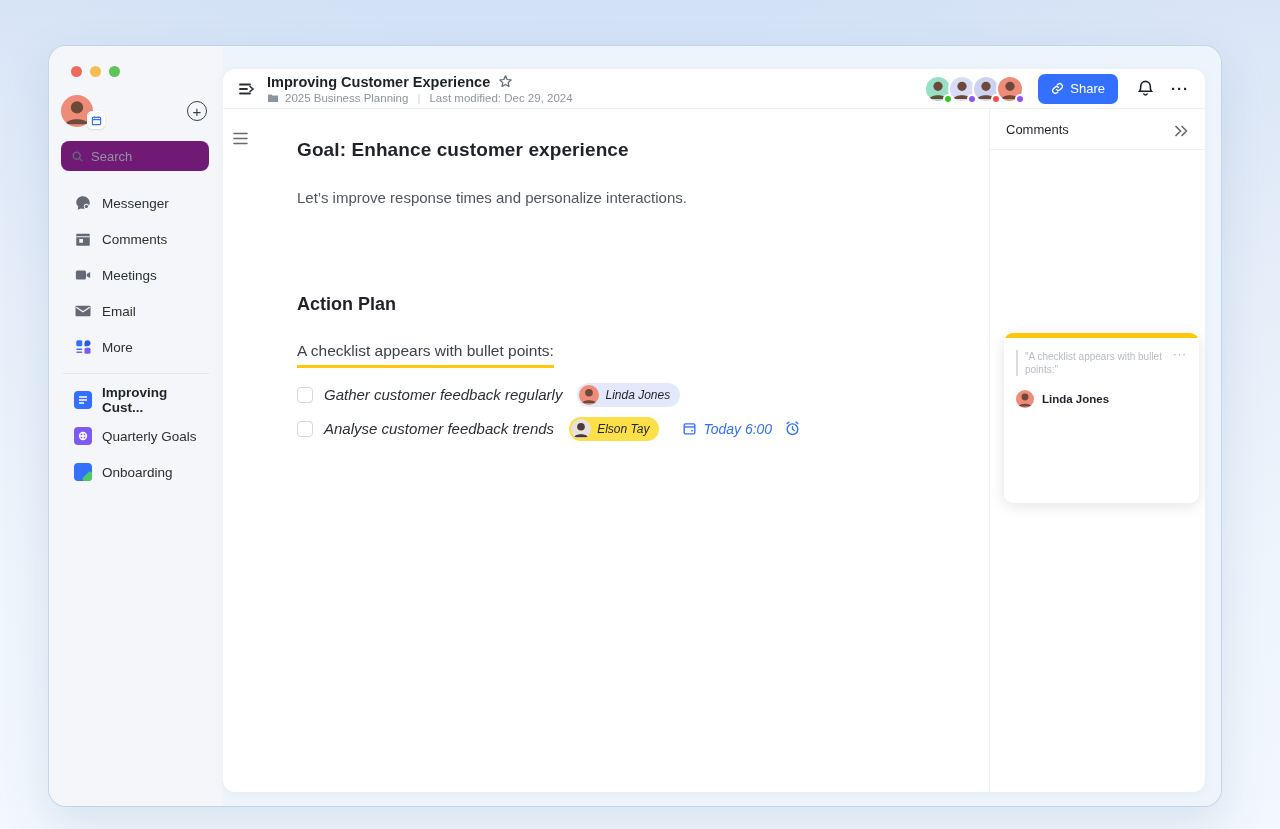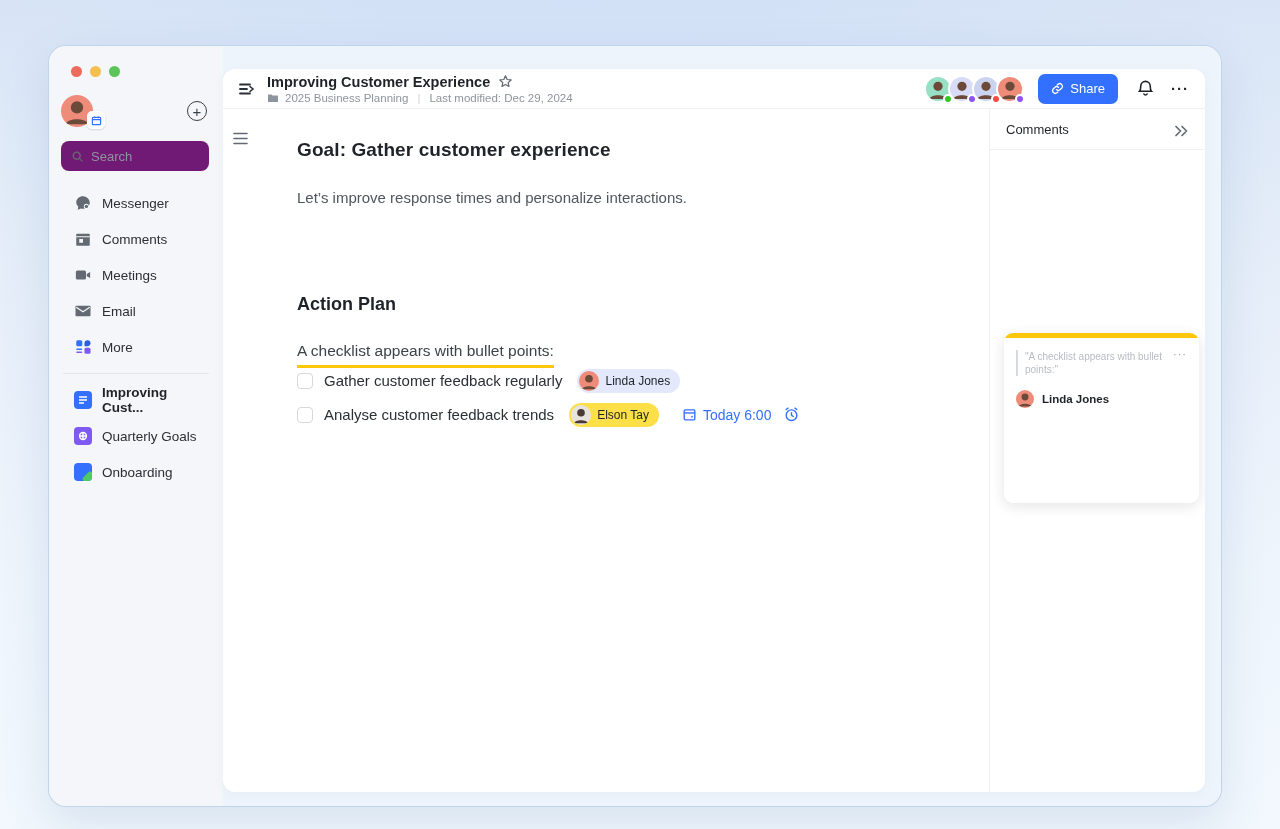--- a/index.html
+++ b/index.html
@@ -86,21 +86,21 @@
   .doc-area { flex:1; position:relative; overflow:auto; }
   .doc-menu-icon { position:absolute; left:10px; top:22px; width:15px; height:13px; color:#646a73; cursor:pointer; }
   .doc-inner { padding:30px 40px 40px 74px; }
   h1.doc-h1 { font-size:19px; color:#1f2329; letter-spacing:.1px; font-weight:bold; }
   .doc-sub { margin-top:28px; font-size:15px; color:#51565e; }
   h2.doc-h2 { margin-top:88px; font-size:18px; color:#1f2329; font-weight:bold; }
   .highlight-line {
     margin-top:27px; display:inline-block; font-size:15.5px; color:#3d434b;
     border-bottom:3px solid #ffc60a; padding-bottom:5px;
   }
-  .check-list { display:flex; flex-direction:column; gap:9px; }
+  .check-list { margin-top:14px; display:flex; flex-direction:column; gap:9px;font-style:italic; }
   .check-row { display:flex; align-items:center; gap:11px; height:25px; }
   .checkbox { width:16px; height:16px; border:1.5px solid #d5d8dc; border-radius:4px; background:#fff; cursor:pointer; flex:none; }
   .check-label { font-size:15px; color:#2b2f36; margin-right:4px; }
   .chip { display:flex; align-items:center; gap:6px; height:24px; border-radius:12px; padding:0 10px 0 2px; cursor:pointer; }
   .chip-lav{ background:#e4e8fb; } .chip-gray{ background:#fde047;text-align:right; }
   .chip-name{ font-size:12px; color:#1f2329; }
   .due-group { display:flex; align-items:center; gap:6px; margin-left:12px; color:#3370ff; cursor:pointer; }
   .due-text { font-size:14px; color:#3370ff; }
   .due-ico{ width:15px; height:15px; } .alarm-ico{ width:17px; height:17px; margin-left:6px; }
   
@@ -337,21 +337,21 @@
 
       <div class="card-body">
 
         <div class="doc-area">
           <span class="doc-menu-icon">
             <svg viewBox="0 0 15 13" stroke="#646a73" stroke-width="1.6" stroke-linecap="round">
                 <path d="M1 1.5h13M1 6.5h13M1 11.5h13"></path>
               </svg>
           </span>
           <div class="doc-inner">
-            <h1 class="doc-h1">Goal: Gather customer experience</h1>
+            <h1 class="doc-h1">Goal: Enhance customer experience</h1>
             <p class="doc-sub">Let’s improve response times and personalize interactions.</p>
             <h2 class="doc-h2">Action Plan</h2>
             <div>
               <span class="highlight-line">A checklist appears with bullet points:</span>
             </div>
 
             <div class="check-list">
               <div class="check-row">
                 <span class="checkbox"></span>
                 <span class="check-label">Gather customer feedback regularly</span>

